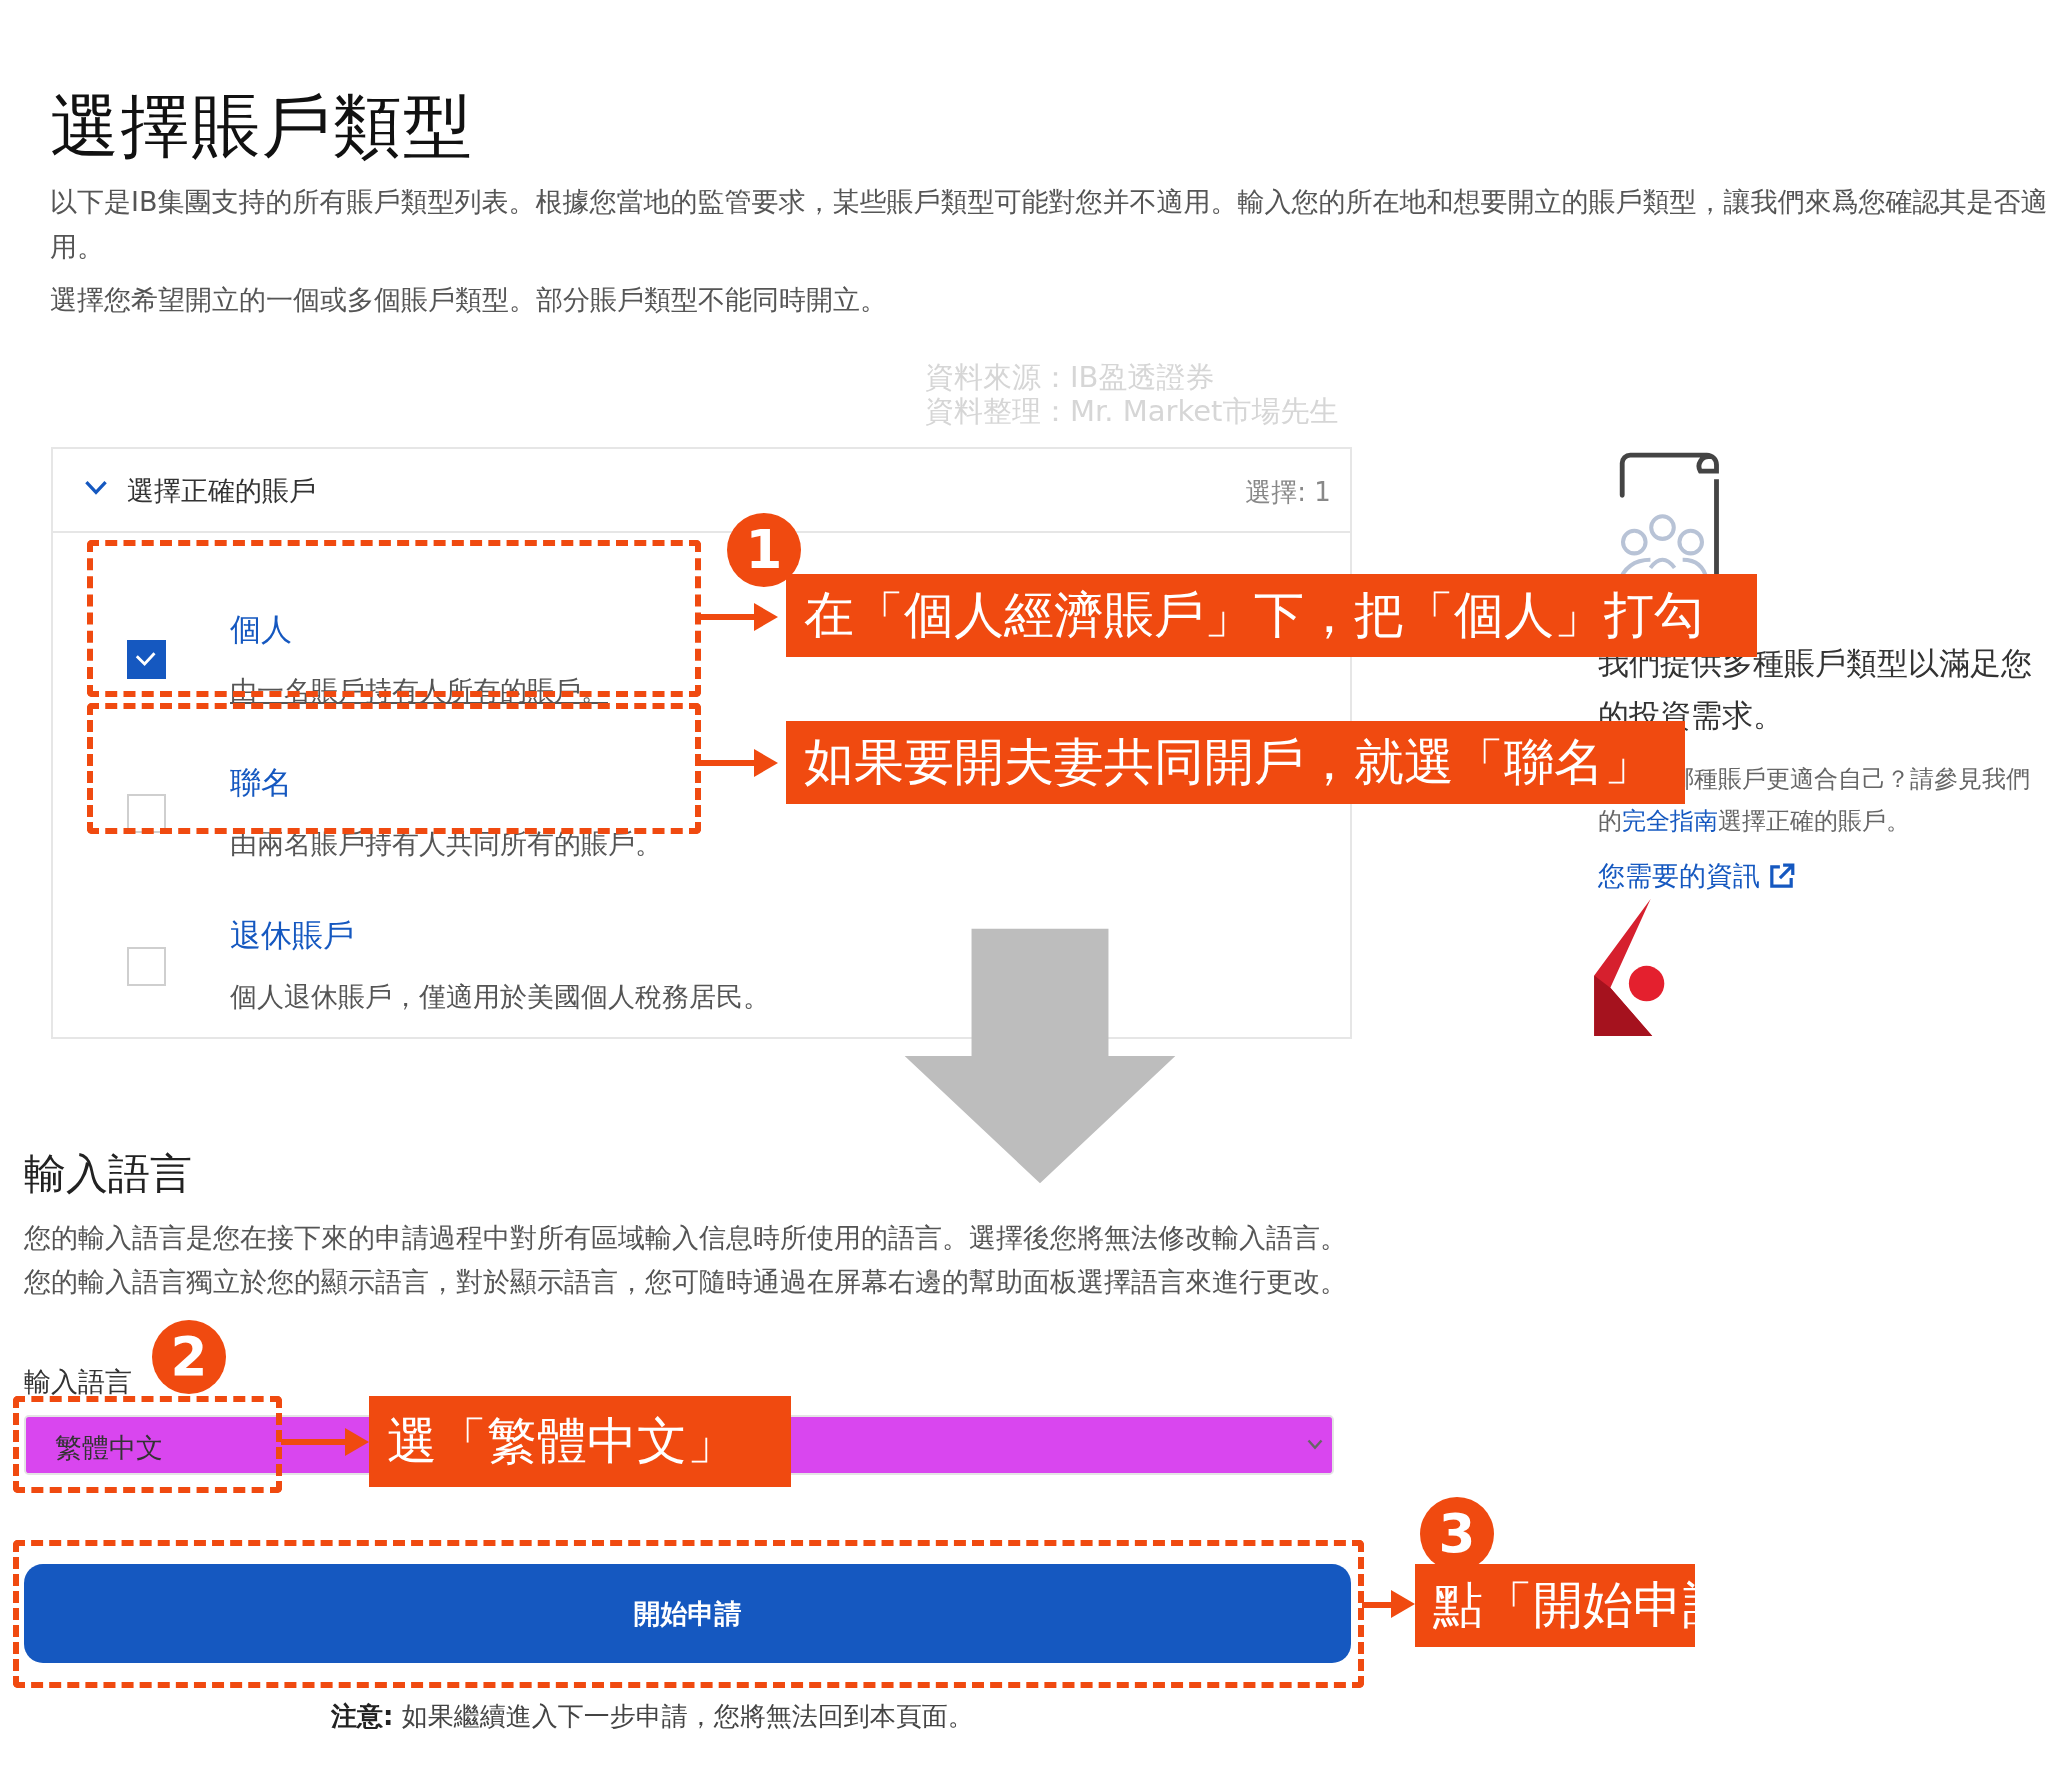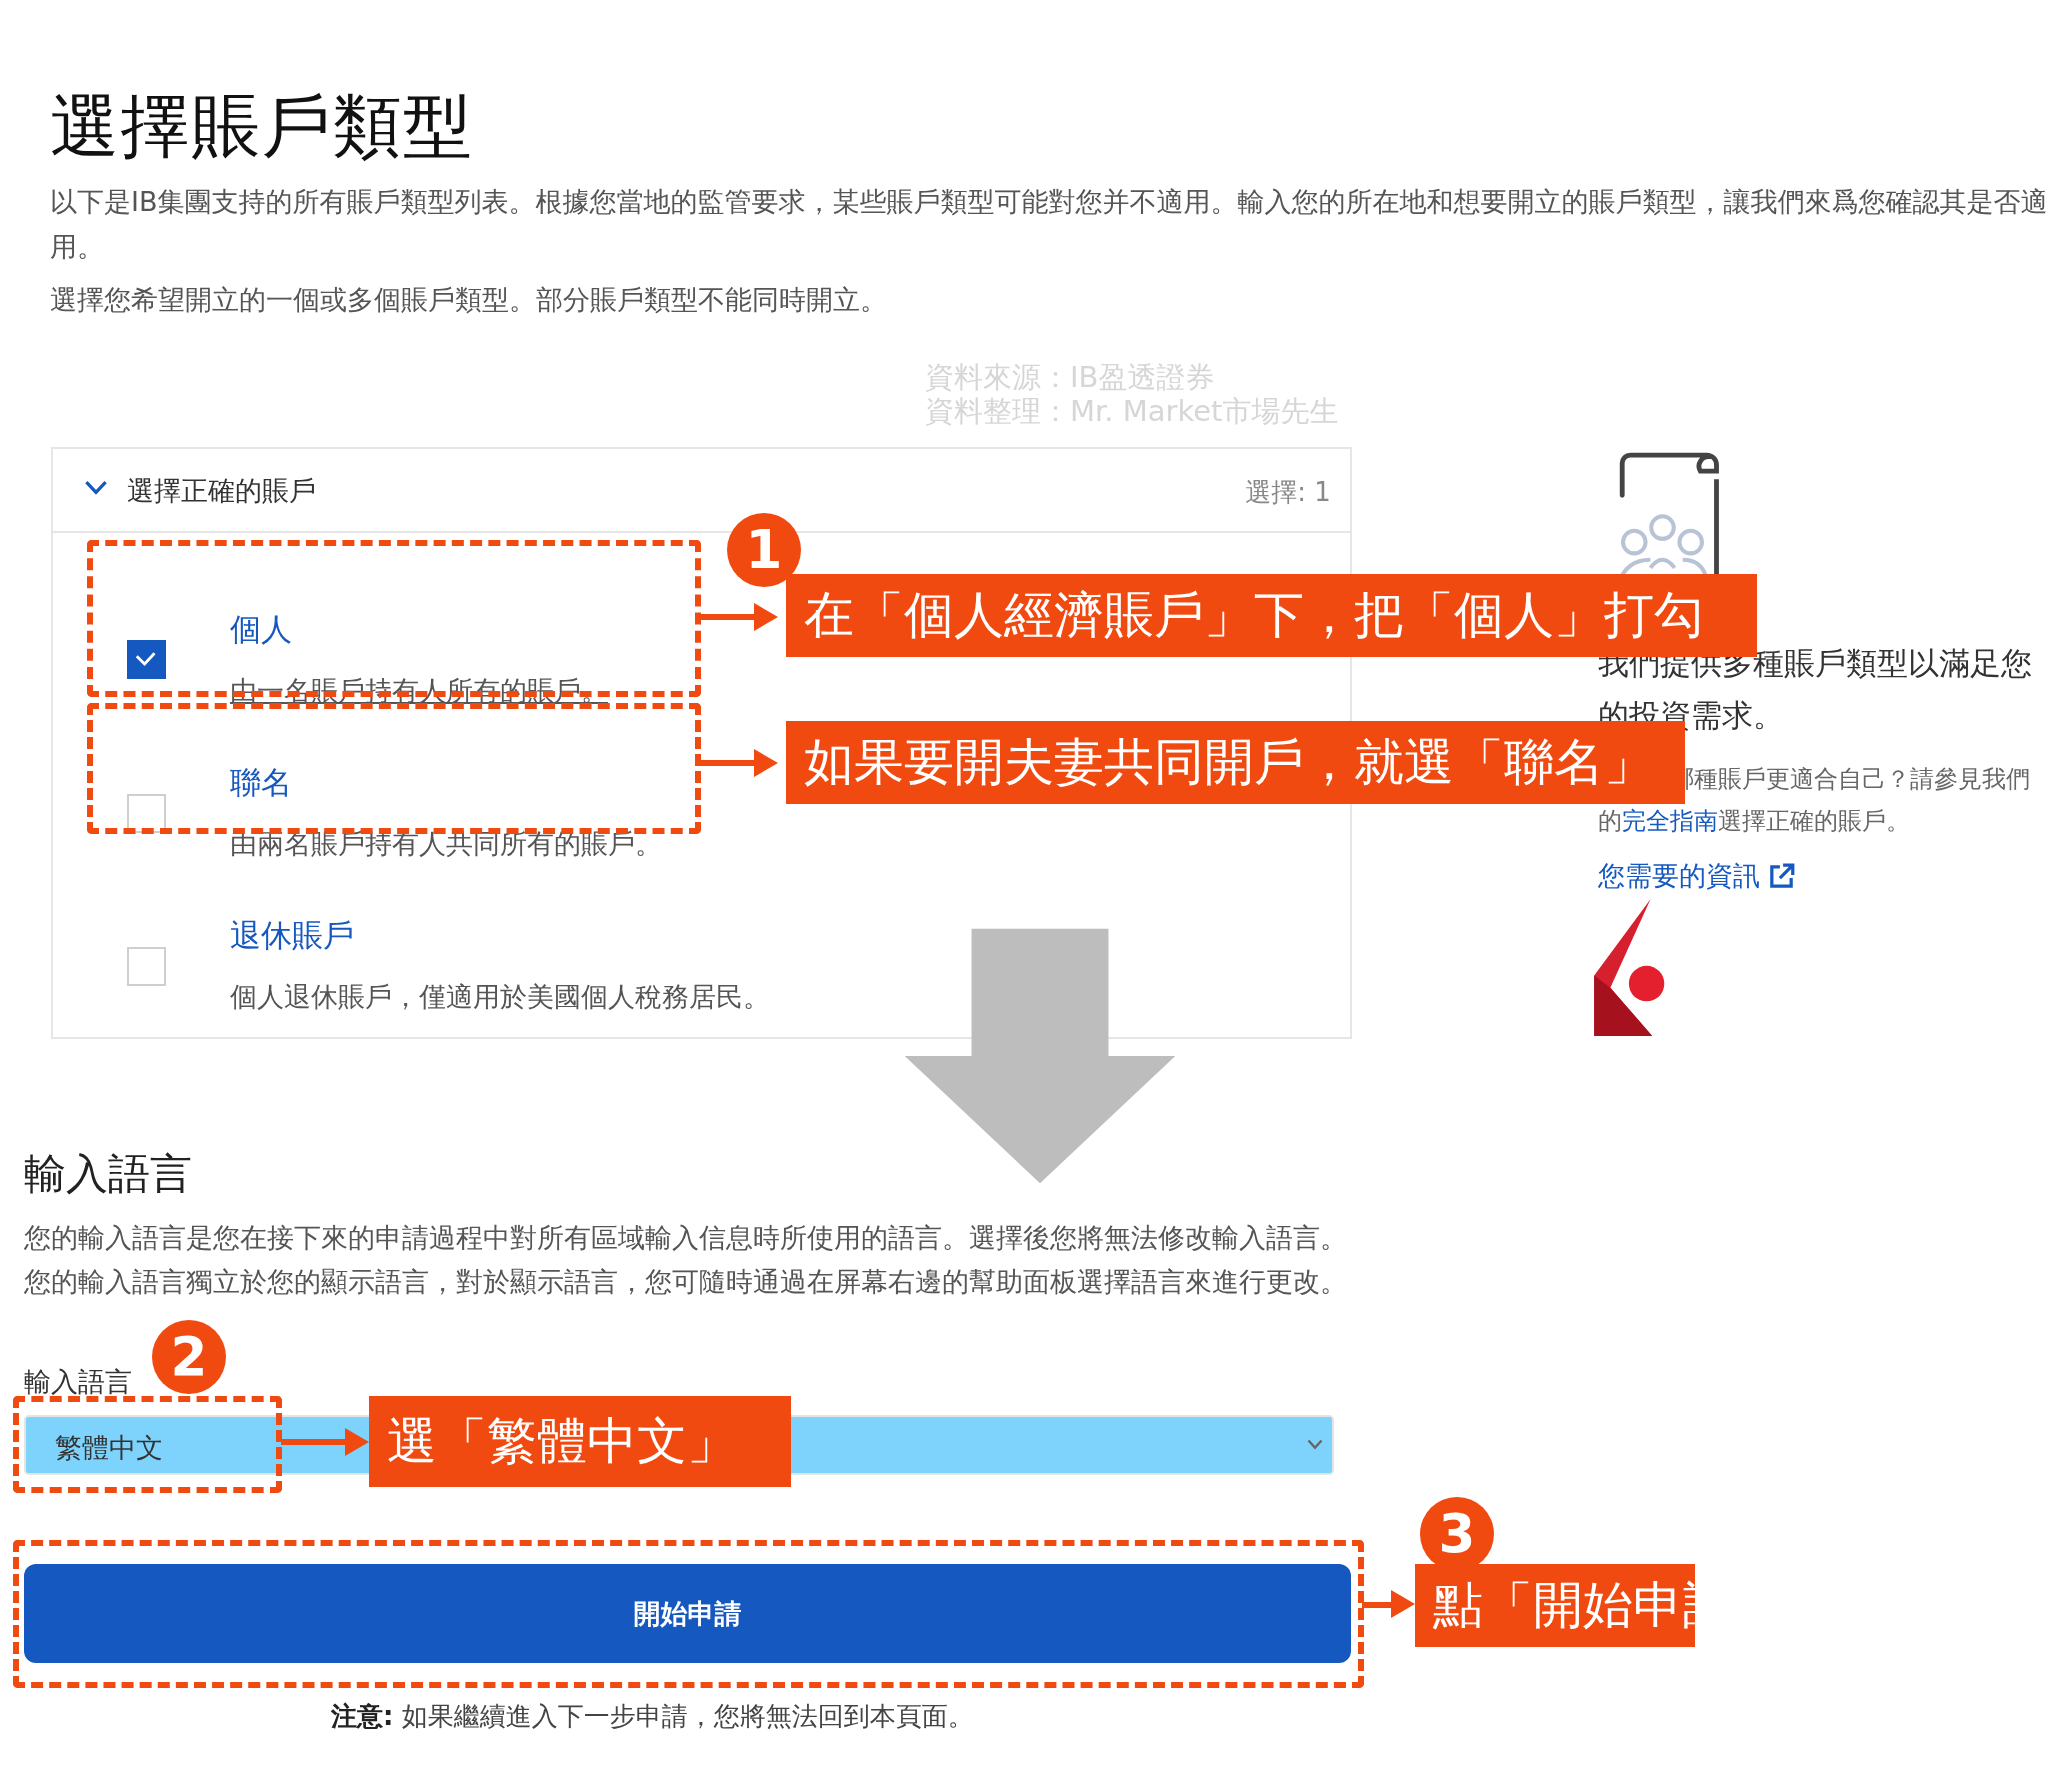--- a/index.html
+++ b/index.html
@@ -30,25 +30,25 @@
   .side-p { left: 1598px; top: 758px; width: 451px; font-size: 24px; line-height: 42px; color: #666; }
   .side-link { color: #1558c0; }
   .info-link { left: 1598px; top: 858px; font-size: 27px; color: #1558c0; display: flex; align-items: center; gap: 7px; }
   .ib-logo { left: 1594px; top: 899px; width: 81px; height: 141px; }
 
   .big-arrow { left: 895px; top: 919px; width: 290px; height: 274px; }
 
   .lang-title { left: 24px; top: 1146px; font-size: 42px; color: #222; }
   .lang-desc { left: 24px; top: 1216px; width: 1330px; font-size: 27px; line-height: 44px; color: #555; }
   .lang-field-label { left: 24px; top: 1364px; font-size: 27px; color: #333; }
-  .select { left: 24px; top: 1415px; width: 1310px; height: 60px; border: 2.4px solid #e4e4e4; border-radius: 4.8px; box-sizing: border-box; background: #7dd3fc; }
+  .select { left: 24px; top: 1415px; width: 1310px; height: 60px; border: 2.4px solid #e4e4e4; border-radius: 4.8px; box-sizing: border-box; background: #d946ef; }
   .select-val { position: absolute; left: 29px; top: 13px; font-size: 27px; color: #333; }
   .select-chev { position: absolute; right: 8px; top: 21px; width: 18px; height: 13px; }
 
-  .start-btn { left: 24px; top: 1564px; width: 1327px; height: 99px; background: #1558c0; border-radius: 12px; border: none;
+  .start-btn { left: 24px; top: 1564px; width: 1327px; height: 99px; background: #1558c0; border-radius: 19px; border: none;
                color: #fff; font-size: 27px; font-weight: 700; font-family: "DejaVu Sans", sans-serif; cursor: pointer; }
   .notice { left: 331px; top: 1699px; font-size: 26px; color: #444; }
   .notice b { color: #222; }
 
   
   .dash { border: 6.4px dashed #f04a10; box-sizing: border-box; border-radius: 4.8px; }
   .step-circle { width: 74px; height: 74px; border-radius: 50%; background: #f04a10; color: #fff; font-weight: 700;
                  font-size: 53px; text-align: center; line-height: 74px; font-family: "DejaVu Sans", sans-serif; }
   .callout { background: #f04a10; color: #fff; font-size: 50px; white-space: nowrap; box-sizing: border-box;
              padding-left: 18px; display: flex; align-items: center; font-family: "DejaVu Sans", sans-serif; }

